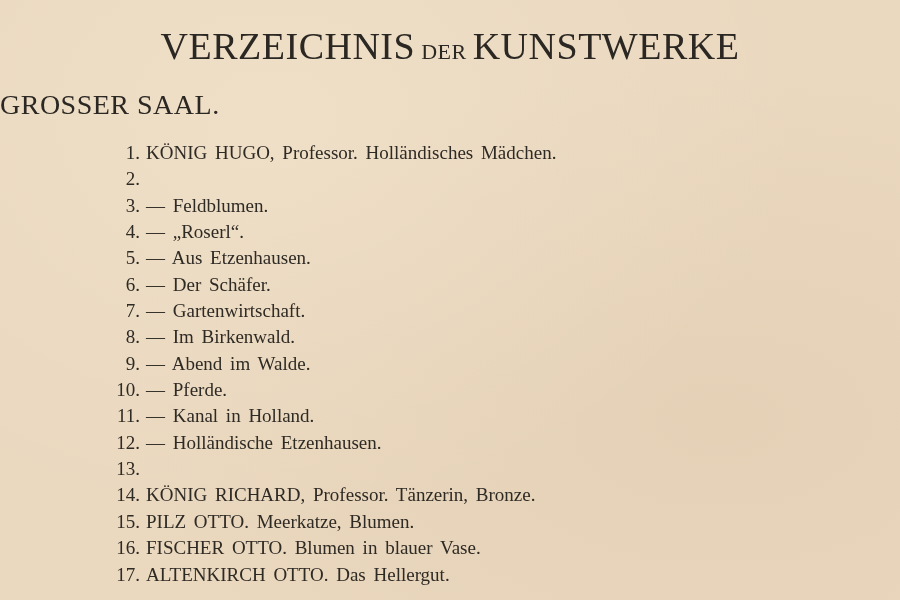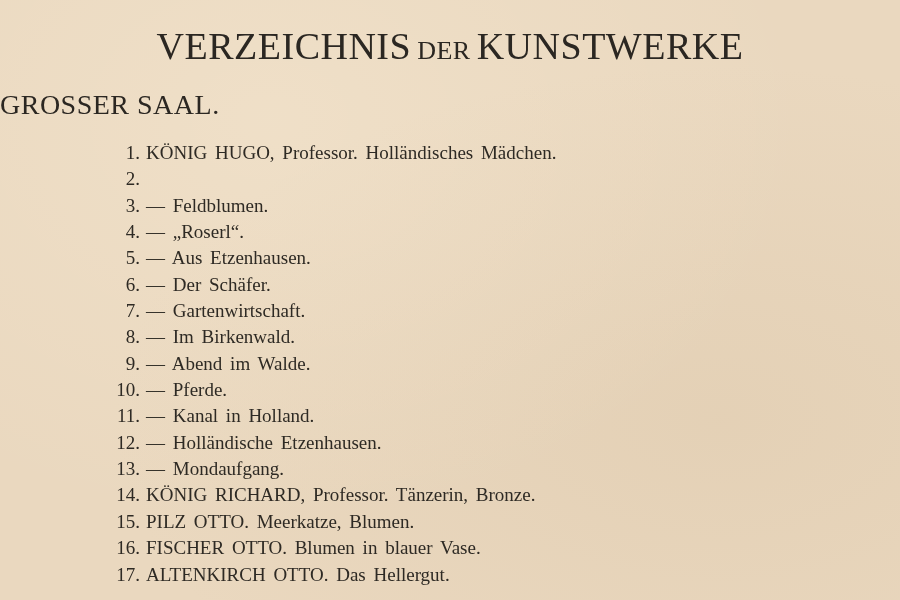--- a/index.html
+++ b/index.html
@@ -11,21 +11,21 @@
       font-family: "Liberation Serif", "DejaVu Serif", serif;
       color: #2e2a24;
       position: relative;
     }
     .page { position: absolute; left: 0; top: 0; width: 900px; height: 600px; }
     .title {
       position: absolute; left: 0; width: 900px; top: 24px;
       text-align: center; font-size: 38px; letter-spacing: 0.5px;
       color: #2b2722; font-weight: normal;
     }
-    .title .small { font-size: 26px; letter-spacing: 0.5px; margin: 0 6px; }
+    .title .small { font-size: 22px; letter-spacing: 0.5px; margin: 0 6px; }
     .section {
       position: absolute; left: 0; width: 880px; top: 89px;
       text-align: left; font-size: 28px; letter-spacing: 0.5px; color: #2b2722;
     }
     .list { position: absolute; left: 100px; top: 140px; }
     .entry {
       height: 26.35px; line-height: 26px; font-size: 19px; white-space: nowrap;
       display: flex;
     }
     .num { display: inline-block; width: 40px; text-align: right; }
@@ -84,21 +84,20 @@
     <div class="entry">
         <span class="num">11.</span>
         <span class="txt">— Kanal in Holland.</span>
       </div>
     <div class="entry">
         <span class="num">12.</span>
         <span class="txt">— Holländische Etzenhausen.</span>
       </div>
     <div class="entry">
         <span class="num">13.</span>
-        <span class="txt">— Mondaufgang.</span>
       </div>
     <div class="entry">
         <span class="num">14.</span>
         <span class="txt">KÖNIG RICHARD, Professor. Tänzerin, Bronze.</span>
       </div>
     <div class="entry">
         <span class="num">15.</span>
         <span class="txt">PILZ OTTO. Meerkatze, Blumen.</span>
       </div>
     <div class="entry">

